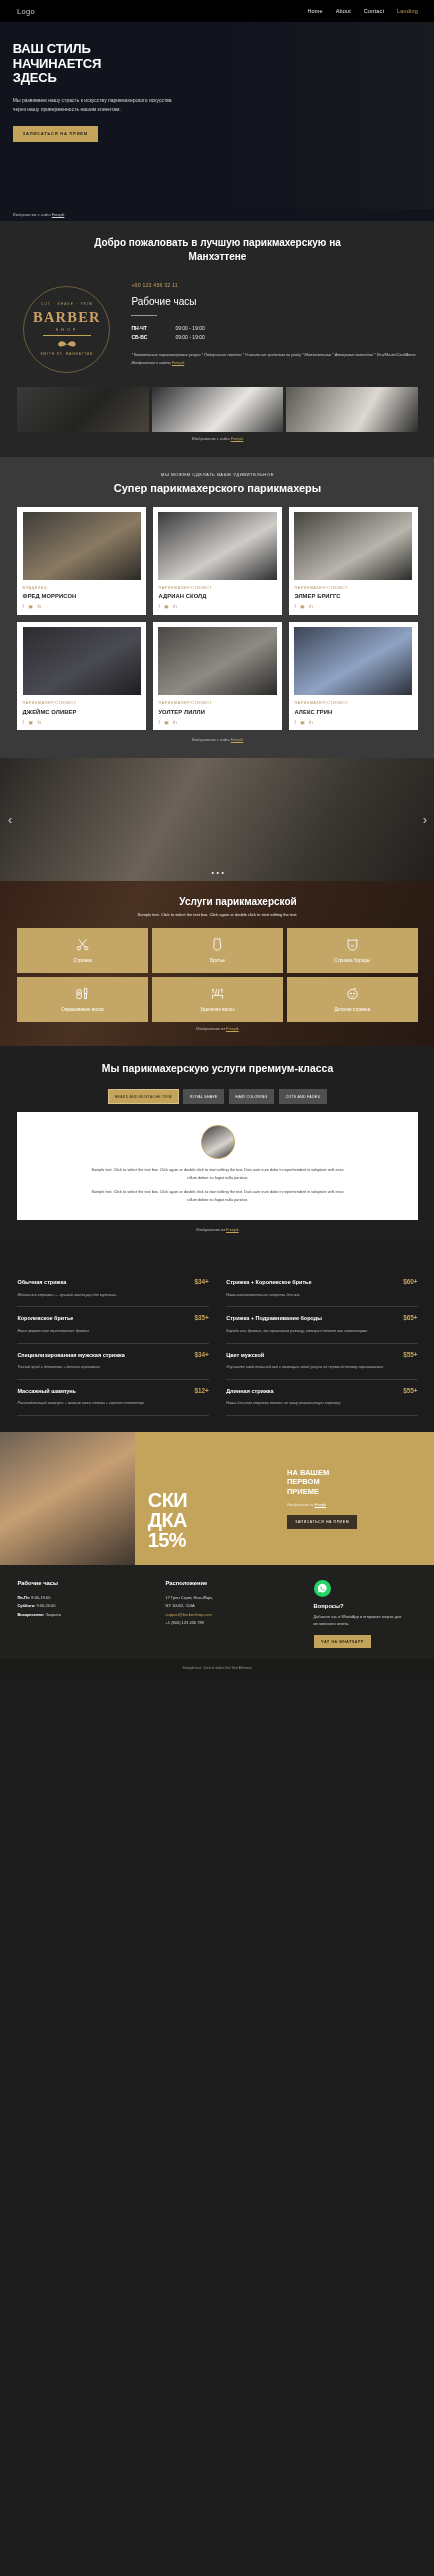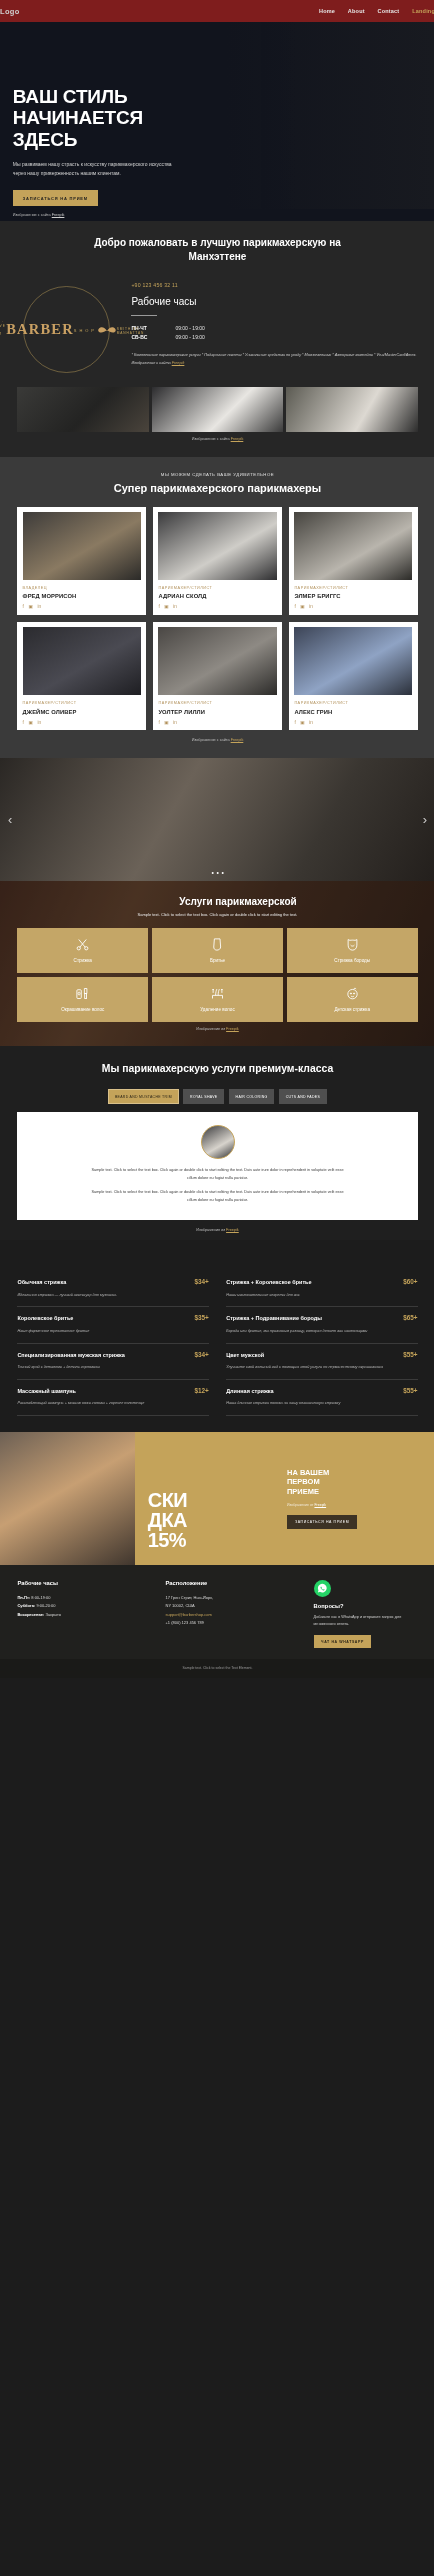--- a/index.html
+++ b/index.html
@@ -6,24 +6,23 @@
   html, body {
     width: 435px;
     background: #1c1c1c;
     font-family: "Liberation Sans", sans-serif;
     color: #fff;
   }
   .page { width: 435px; position: relative; overflow: hidden; }
 
   
   .nav {
-    height: 22px; background: #7f1d1d;
+    height: 22px; background: #000000;
     display: flex; align-items: center; justify-content: space-between;
-    padding: 0 0;
-    font-weight: bold;
+    padding: 0 17px;
   }
   .nav-logo { font-size: 7.5px; color: #cfcfcf; letter-spacing: 0.3px; }
   .nav-links { display: flex; gap: 12.8px; align-items: center; }
   .nav-links a { font-size: 5.5px; color: #e6e6e6; text-decoration: none; letter-spacing: 0.2px; }
   .nav-links a.active { color: #c4a35a; }
 
   
   .hero {
     position: relative; height: 187px;
     background: linear-gradient(90deg,#11141d 0%,#11141d 52%,#181a20 100%);
@@ -37,22 +36,22 @@
       radial-gradient(ellipse 58px 81px at 93px 151px, #7d6a58 0%, #5d4f42 55%, rgba(0,0,0,0) 85%),
       radial-gradient(ellipse 22px 46px at 49px 133px, #b4apricot 0%, rgba(0,0,0,0) 70%),
       linear-gradient(180deg,#171b23 0%, #10131a 100%);
   }
   .hero-photo:after {
     content:""; position:absolute; left:0; top:0; width:35px; height:187px;
     background: linear-gradient(90deg,#11141d,rgba(17,20,29,0));
   }
   .hero-inner { position: relative; padding: 20px 0 0 12.8px; width: 273px; z-index: 2; }
   .hero-title {
-    font-size: 19px; line-height: 1.12; font-weight: 700;
-    letter-spacing: -0.2px; color: #fff; text-transform: uppercase; margin-top: 44px;
+    font-size: 13px; line-height: 1.12; font-weight: 700;
+    letter-spacing: -0.2px; color: #fff; text-transform: uppercase;
   }
   .hero-desc {
     margin-top: 10px; font-size: 5px; line-height: 1.9;
     color: #d4d4d4; max-width: 168px;
   }
   .btn-gold {
     display: inline-block; margin-top: 11.6px;
     background: #c4a35a; color: #1d1d1d;
     font-size: 4px; font-weight: 700; letter-spacing: 0.8px;
     padding: 5.2px 10px; text-transform: uppercase; border: 0; cursor: pointer;
@@ -71,21 +70,21 @@
   .info-row {
     display: flex; margin-top: 16px; padding: 0 17.4px; gap: 15px; align-items: flex-start;
   }
   .logo-badge {
     width: 99px; height: 99px; flex: 0 0 99px;
     display: flex; align-items: center; justify-content: center; position: relative;
   }
   .logo-circle {
     width: 87px; height: 87px; border-radius: 50%;
     border: 0.6px solid rgba(196,163,90,.45);
-    display: flex; flex-direction: row; align-items: center; justify-content: center;
+    display: flex; flex-direction: column; align-items: center; justify-content: center;
     position: relative;
   }
   .logo-arc-top {
     font-size: 3.2px; letter-spacing: 1.2px; color: #c4a35a; margin-bottom: 2.3px;
   }
   .logo-main {
     font-size: 14.5px; font-weight: 700; letter-spacing: 1.2px; color: #c9a063;
     font-family: "Liberation Serif", serif;
   }
   .logo-shop { font-size: 4px; letter-spacing: 2.9px; color: #c4a35a; margin-top: 1.7px; }

